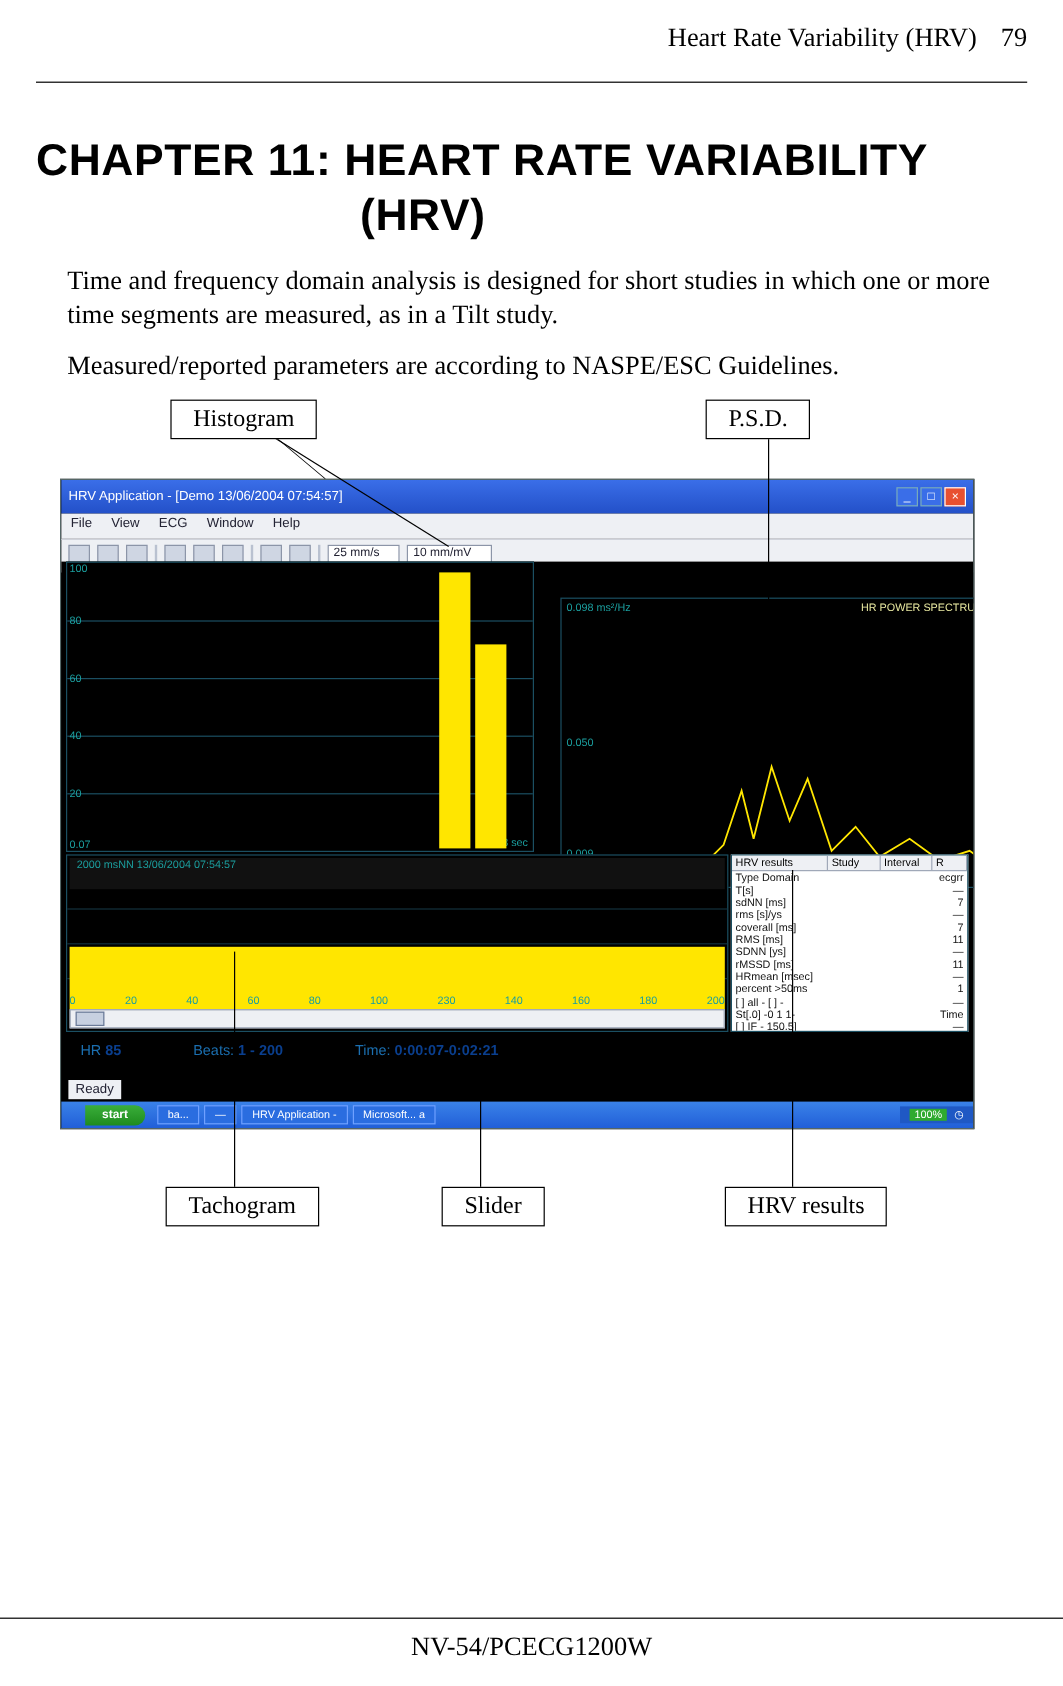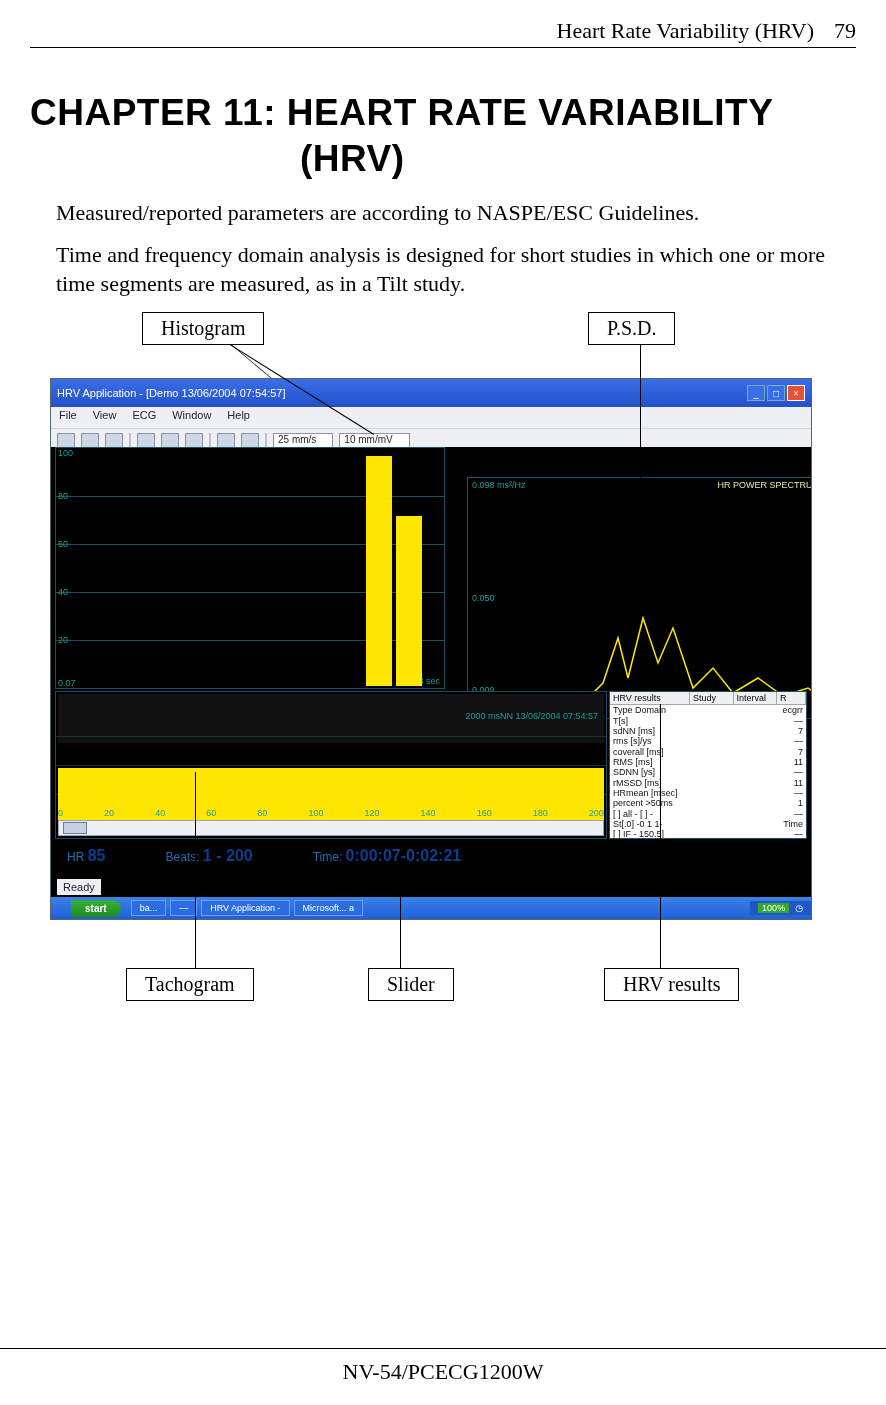--- a/index.html
+++ b/index.html
@@ -16,21 +16,21 @@
     box-sizing: border-box;
     padding: 18px 30px 20px 30px;
     position: relative;
   }
   .running-head {
     display: flex;
     justify-content: flex-end;
     font-size: 22px;
     font-family: Georgia, serif;
     border-bottom: 1.5px solid #000;
-    padding-bottom: 3px;
+    padding-bottom: 24px;
     margin-bottom: 42px;
     gap: 10px;
   }
   .running-head .pagenum { margin-left: 10px; }
   h1.chapter {
     font-family: Arial, Helvetica, sans-serif;
     font-weight: bold;
     font-size: 37px;
     line-height: 1.25;
     margin: 0 0 16px 0;
@@ -111,31 +111,31 @@
   .pane-hist .hbar { position:absolute; bottom:2px; background:#ffe600; }
   .pane-hist .b1{ left:310px; width:26px; height:230px; }
   .pane-hist .b2{ left:340px; width:26px; height:170px; }
   .grid-h { position:absolute; left:0; right:0; height:1px; background:#1b4f62; }
   .ylab { position:absolute; left:2px; color:#1b9e9e; font-size:9px; }
   .xlab { position:absolute; bottom:2px; color:#1b9e9e; font-size:9px; }
   .pane-psd svg { position:absolute; top:0; left:0; }
   .psd-lab { position:absolute; color:#1b9e9e; font-size:9px; }
   .psd-hd { position:absolute; top:2px; right:6px; color:#e8e8a0; font-size:9px; }
   .pane-tacho .band{ position:absolute; left:2px; right:2px; bottom:18px; height:52px; background:#ffe600; }
-  .pane-tacho .hdrow{ position:absolute; top:2px; left:2px; right:2px; height:15px; background:#111; color:#1b9e9e; font-size:9px; display:flex; justify-content:flex-end; padding:17px 6px;}
+  .pane-tacho .hdrow{ position:absolute; top:2px; left:2px; right:2px; height:26px; background:#111; color:#1b9e9e; font-size:9px; display:flex; justify-content:flex-start; padding:0 6px;}
   .tacho-grid { position:absolute; left:0; right:0; height:1px; background:#13313c; }
   .slider-row{ position:absolute; bottom:2px; left:2px; right:2px; height:14px; background:#eef0f4; border:1px solid #9aa4b4; }
   .slider-thumb{ position:absolute; top:1px; left:4px; width:22px; height:10px; background:#c7d0e0; border:1px solid #6b7b98; }
   .pane-table { font-size:9px; color:#000; overflow:hidden; }
   .pane-table .thead{ display:flex; font-size:9px; background:#eef0f4; border-bottom:1px solid #a0a8b8; }
   .pane-table .thead div{ padding:1px 3px; border-right:1px solid #a0a8b8; }
   .pane-table .tbody{ font-size:9px; line-height:1.15; padding:0 3px; color:#111; }
   .pane-table .tbody div{ display:flex; justify-content:space-between; white-space:nowrap;}
   .infobar { position:absolute; top:394px; left:4px; width:550px; height:50px; color:#1b6fb0; font-size:12px; display:flex; gap:60px; padding:6px 12px;}
-  .infobar b{ color:#0a3f8f; font-size:16px;}
+  .infobar b{ color:#0a3f8f; font-size:12px;}
   .ready { position:absolute; bottom:24px; left:6px; font-size:11px; color:#223; background:#eef0f4; padding:2px 6px;}
   .taskbar { position:absolute; bottom:0; left:0; right:0; height:22px; background:linear-gradient(#3a82e8,#215fd8); display:flex; align-items:center; font-size:10px; color:#fff; }
   .taskbar .start{ background:linear-gradient(#3aae3a,#1e8b1e); padding:3px 14px; border-radius:0 10px 10px 0; margin-right:6px; font-weight:bold;margin-left:20px;}
   .taskbar .tib{ background:#2a6de0; margin-left:4px; padding:2px 8px; border:1px solid #6fa0ff; font-size:9px;}
   .taskbar .tray{ margin-left:auto; background:#1f58c4; padding:2px 8px; font-size:9px; }
   .tray .ok{ background:#2faa2f; color:#fff; padding:0 4px; margin-right:6px;}
   .x-ticks{ position:absolute; bottom:18px; left:2px; right:2px; height:12px; color:#1b9e9e; font-size:9px; display:flex; justify-content:space-between;}
   
   .footer-area {
     position: absolute;
@@ -156,22 +156,22 @@
     <span>Heart Rate Variability (HRV)</span>
     <span class="pagenum">79</span>
   </div>
 
   <h1 class="chapter">
     <span>CHAPTER 11:  HEART RATE VARIABILITY</span><br>
     <span class="indent"></span><span>(HRV)</span>
   </h1>
 
 
+  <p class="body">Time and frequency domain analysis is designed for short studies in which one or more time segments are measured, as in a Tilt study.</p>
   <p class="body">Measured/reported parameters are according to NASPE/ESC Guidelines.</p>
-  <p class="body">Time and frequency domain analysis is designed for short studies in which one or more time segments are measured, as in a Tilt study.</p>
 
   <div class="fig-wrap">
 
     <div class="callout" style="top:0; left:92px;">Histogram</div>
     <div class="callout" style="top:0; left:538px;">P.S.D.</div>
 
     <div class="leader" style="top:32px; left:180px; width:1px; height:34px; transform:skewX(50deg); transform-origin:top;"></div>
     <div class="leader" style="top:32px; left:180px; width:170px; height:1px; transform:rotate(32deg); transform-origin:left top;"></div>
     <div class="leader" style="top:32px; left:590px; width:1px; height:200px;"></div>
 
@@ -246,21 +246,21 @@
           <div class="tacho-grid" style="top:50%"></div>
           <div class="tacho-grid" style="top:70%"></div>
           <div class="band"></div>
           <div class="x-ticks">
             <span>0</span>
             <span>20</span>
             <span>40</span>
             <span>60</span>
             <span>80</span>
             <span>100</span>
-            <span>120</span>
+            <span>230</span>
             <span>140</span>
             <span>160</span>
             <span>180</span>
             <span>200</span>
           </div>
           <div class="slider-row">
             <div class="slider-thumb"></div>
           </div>
         </div>
 
@@ -343,21 +343,21 @@
         <span class="tib">HRV Application -</span>
         <span class="tib">Microsoft...  a</span>
         <span class="tray"><span class="ok">100%</span>◷</span>
       </div>
     </div>
 
     <div class="leader" style="top:460px; left:145px; width:1px; height:200px;"></div>
     <div class="leader" style="top:556px; left:350px; width:1px; height:104px;"></div>
     <div class="leader" style="top:392px; left:610px; width:1px; height:268px;"></div>
 
-    <div class="callout" style="top:656px; left:76px;">Tachogram</div>
+    <div class="callout" style="top:656px; left:88px;">Tachogram</div>
     <div class="callout" style="top:656px; left:318px;">Slider</div>
     <div class="callout" style="top:656px; left:554px;">HRV results</div>
   </div>
 
   <div class="footer-area">
     <span>NV-54/PCECG1200W</span>
   </div>
 </div>
 
 </body></html>

